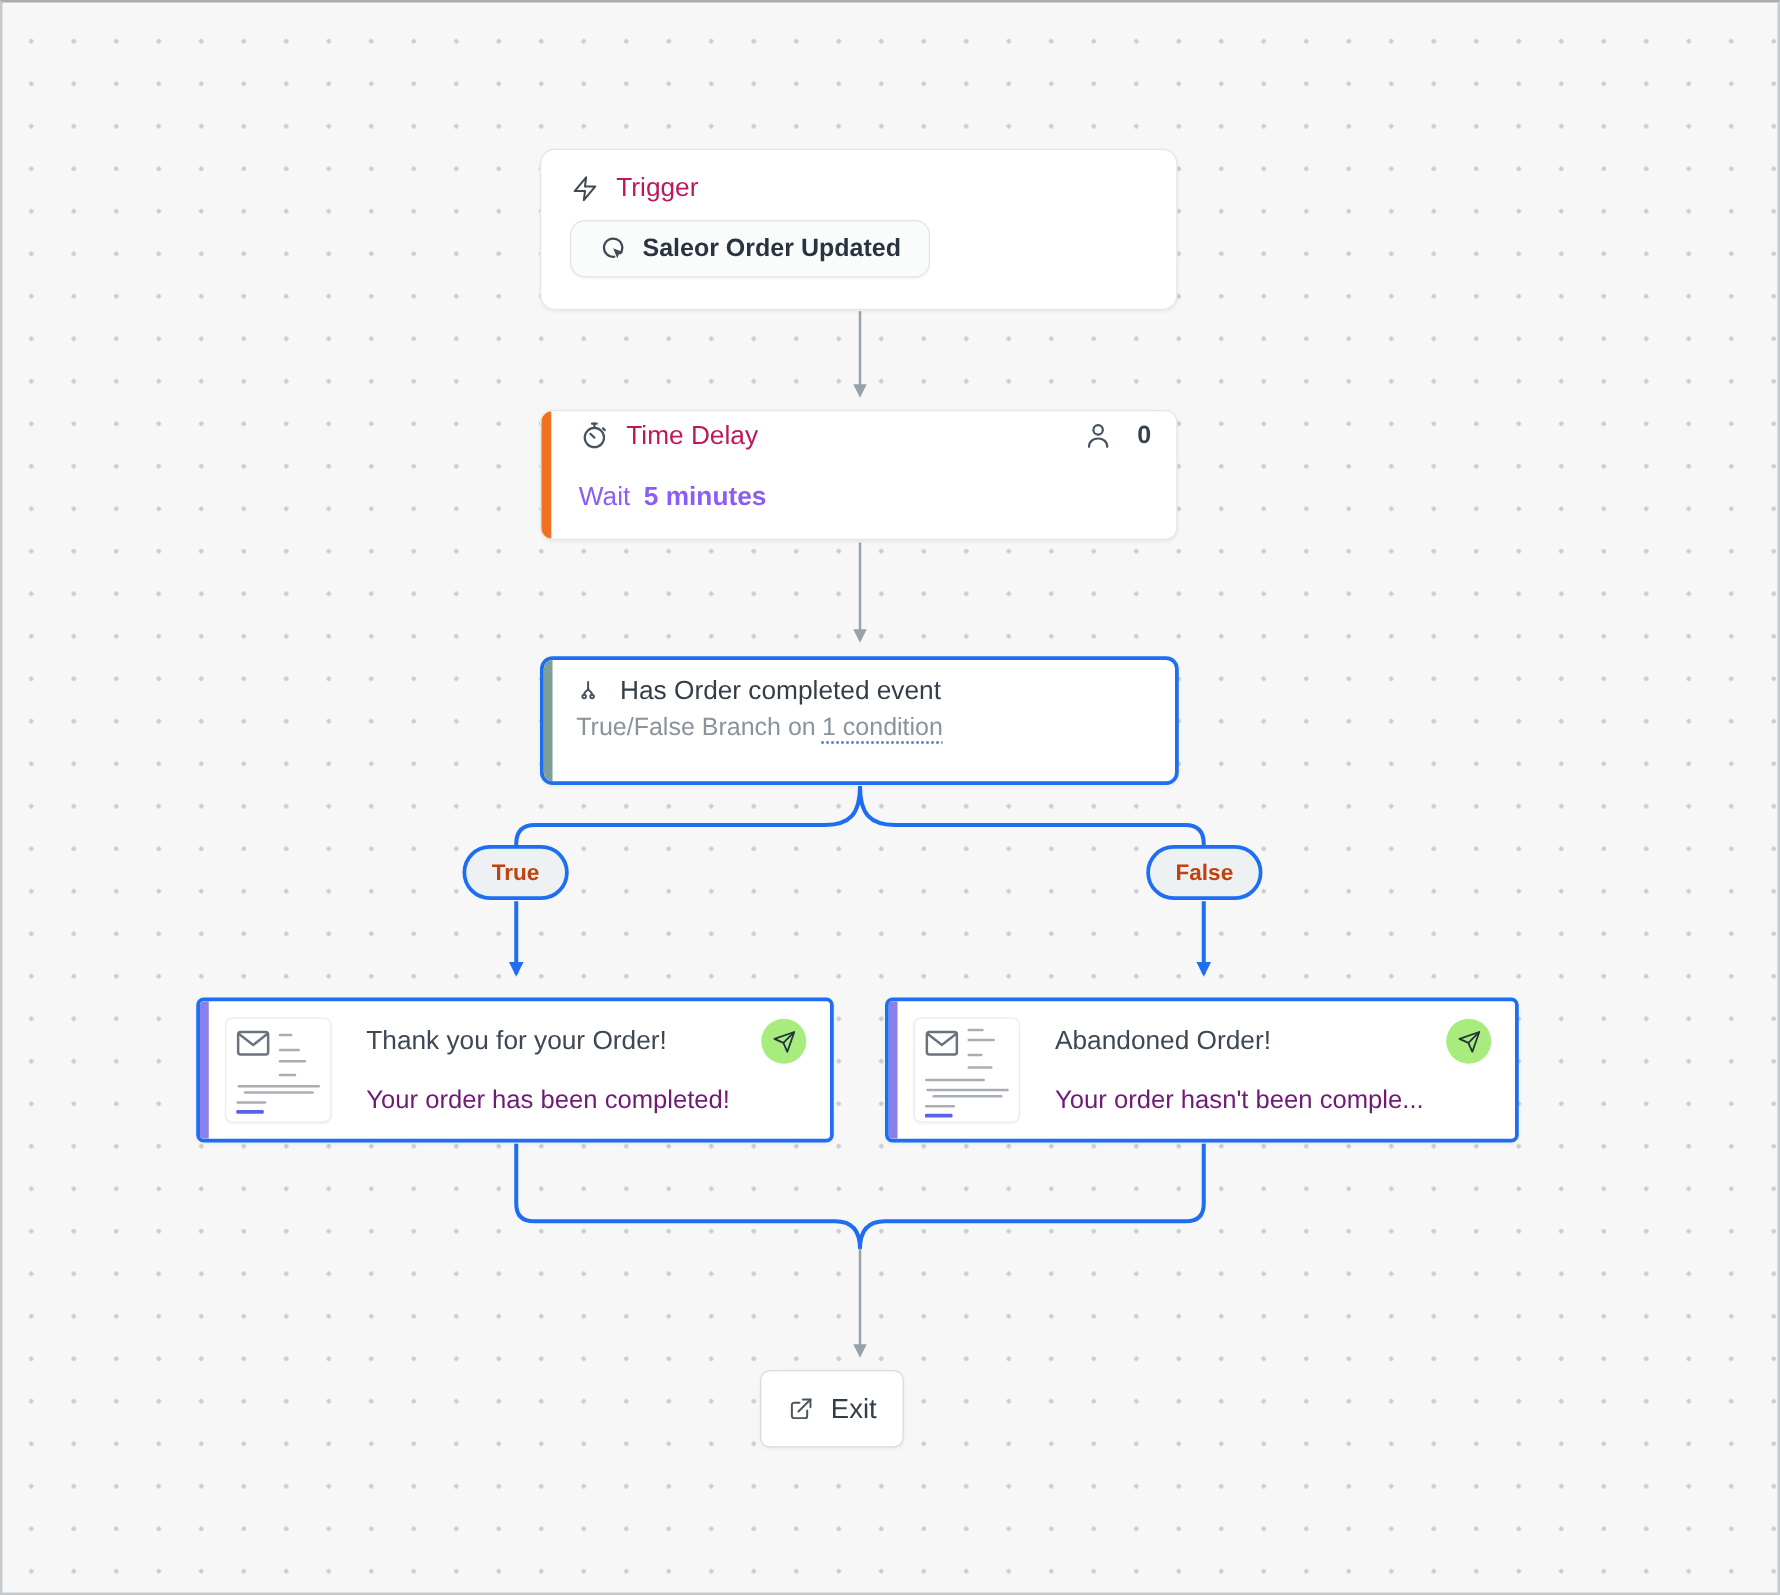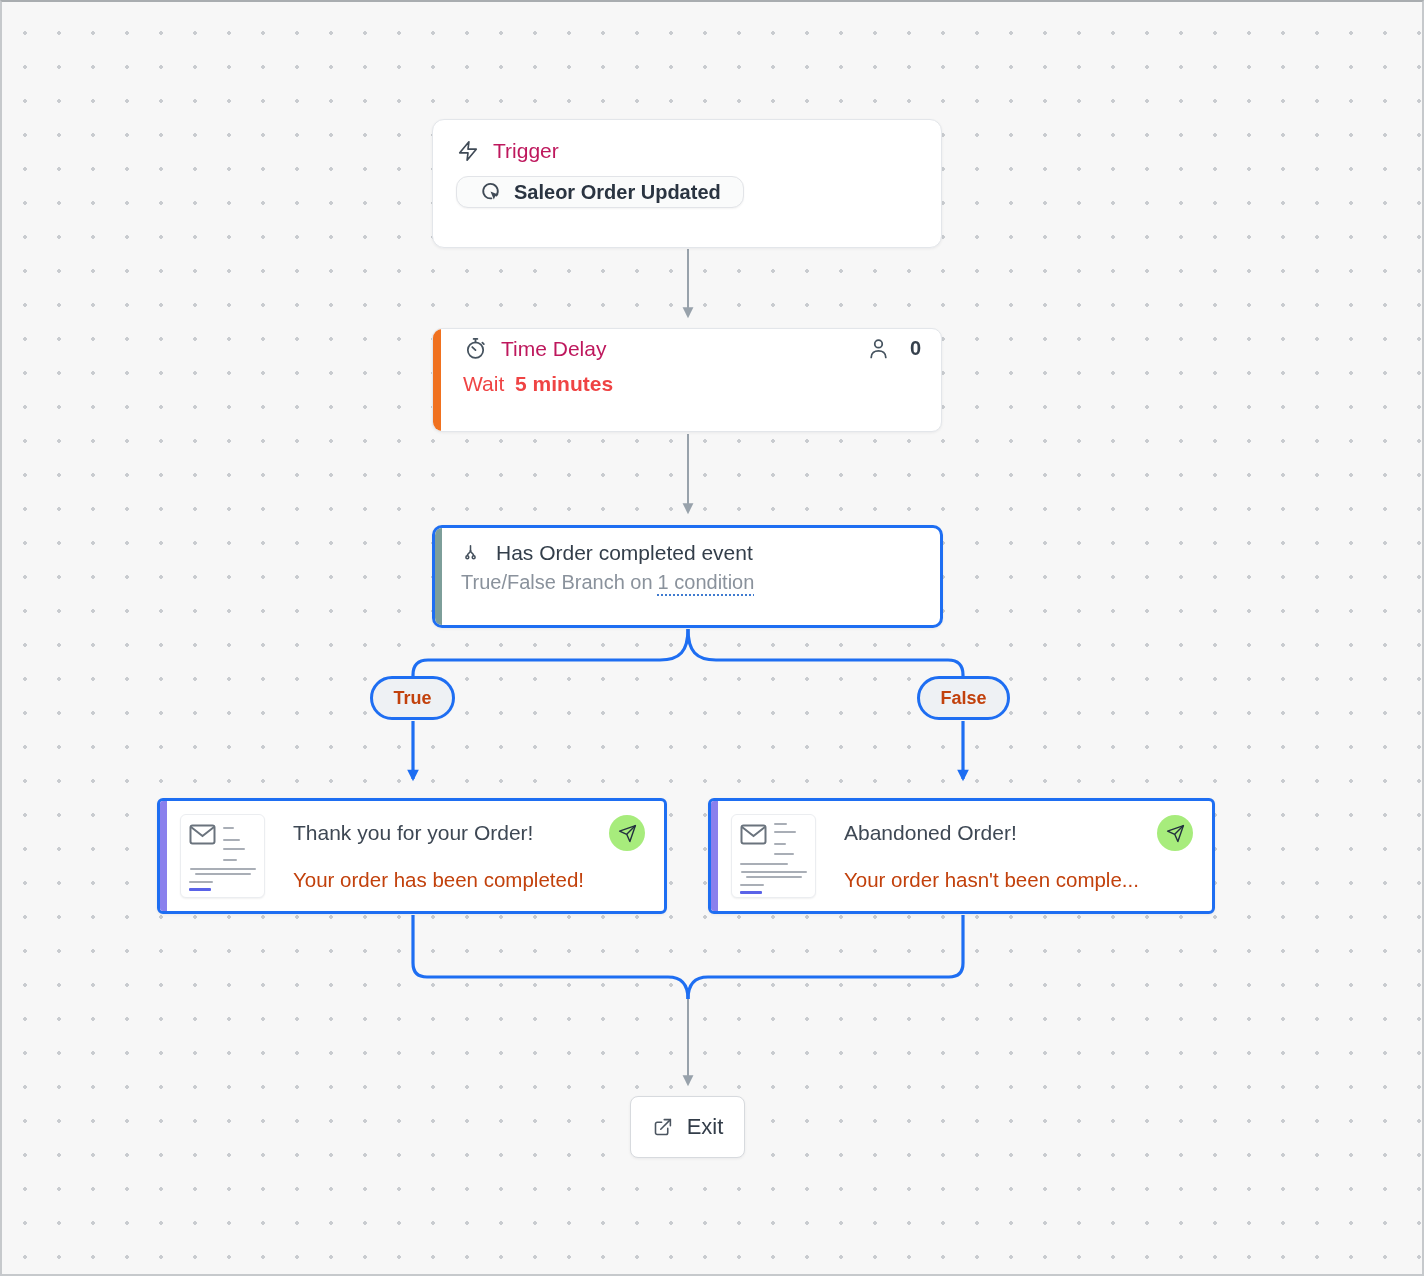--- a/index.html
+++ b/index.html
@@ -29,39 +29,39 @@
 
   .icn { display: inline-flex; align-items: center; justify-content: center; flex: 0 0 auto; }
 
   
   .trigger { left: 430px; top: 117px; width: 510px; height: 129px; padding: 19px 24px; }
   .node-head { display: flex; align-items: center; gap: 14px; }
   .node-title { font-size: 21px; color: #be185d; }
   .event-btn {
     margin-top: 13px; margin-left: -1px;
     display: inline-flex; align-items: center; gap: 11px;
-    padding: 0 22px; height: 32px;
+    padding: 0 22px; height: 46px;
     background: #fafbfb;
     border: 1px solid #e2e4e8; border-radius: 12px;
     box-shadow: 0 1px 2px rgba(0,0,0,.05);
     font-family: "Liberation Sans", sans-serif;
     font-size: 20px; font-weight: 700; color: #2a3441;
     cursor: pointer;
   }
 
   
   .delay { left: 430px; top: 326px; width: 510px; height: 104px; border-radius: 10px; overflow: hidden; padding: 7px 20px 16px 30px; }
   .strip { position: absolute; left: 0; top: 0; bottom: 0; }
   .strip.orange { width: 8px; background: #f0711f; }
   .strip.teal   { width: 7px; background: #7d9e99; }
   .strip.purple { width: 7px; background: #8a80ed; }
   .delay-head { display: flex; align-items: center; gap: 13px; }
   .spacer { flex: 1 1 auto; }
   .count { font-size: 20px; font-weight: 700; color: #36414d; margin-left: 6px; }
-  .delay-sub { margin-top: 11px; font-size: 21px; color: #ef4444; }
+  .delay-sub { margin-top: 25px; font-size: 21px; color: #8b5cf6; }
   .delay-sub b { font-weight: 700; }
 
   
   .condition { left: 430px; top: 523px; width: 511px; height: 103px; border: 3px solid #1e6ef2; border-radius: 10px; overflow: hidden; padding: 13px 18px 28px 24px; }
   .cond-title { font-size: 21px; color: #333e4a; }
   .cond-sub { margin-top: 6px; margin-left: 2px; font-size: 20px; color: #8a929c; }
   .cond-link {
     margin-left: 5px; cursor: pointer;
     text-decoration: underline dotted #3f7bd0;
     text-decoration-thickness: 2px;
@@ -93,30 +93,30 @@
     position: relative; flex: 0 0 auto;
     width: 85px; height: 84px;
     background: #fff; border: 1px solid #ebedf0; border-radius: 6px;
     box-shadow: 0 1px 2px rgba(0,0,0,.06);
   }
   .thumb .env { position: absolute; left: 8px; top: 9px; }
   .t-line { position: absolute; height: 2px; background: #a9aeb6; border-radius: 1px; }
   .t-link { position: absolute; height: 3px; background: #5a63e8; border-radius: 1px; }
   .email-text { display: flex; flex-direction: column; gap: 23px; min-width: 0; }
   .email-title { font-size: 21px; color: #3e4854; white-space: nowrap; }
-  .email-sub { font-size: 20.5px; color: #c2410c; white-space: nowrap; }
+  .email-sub { font-size: 20.5px; color: #701a75; white-space: nowrap; }
   .send-badge {
     position: absolute; top: 14px; right: 19px;
     width: 36px; height: 36px; border-radius: 50%;
     background: #a7ec7c;
     display: flex; align-items: center; justify-content: center;
   }
 
   
-  .exit { left: 628px; top: 1094px; width: 115px; height: 62px; border-radius: 8px; border-color: #d7dade;
+  .exit { left: 606px; top: 1094px; width: 115px; height: 62px; border-radius: 8px; border-color: #d7dade;
           display: flex; align-items: center; justify-content: center; gap: 14px;
           font-size: 22px; color: #333d49; cursor: pointer; }
 </style>
 </head>
 <body>
 
 <div class="canvas">
 
   <svg class="wires">
     <defs>

